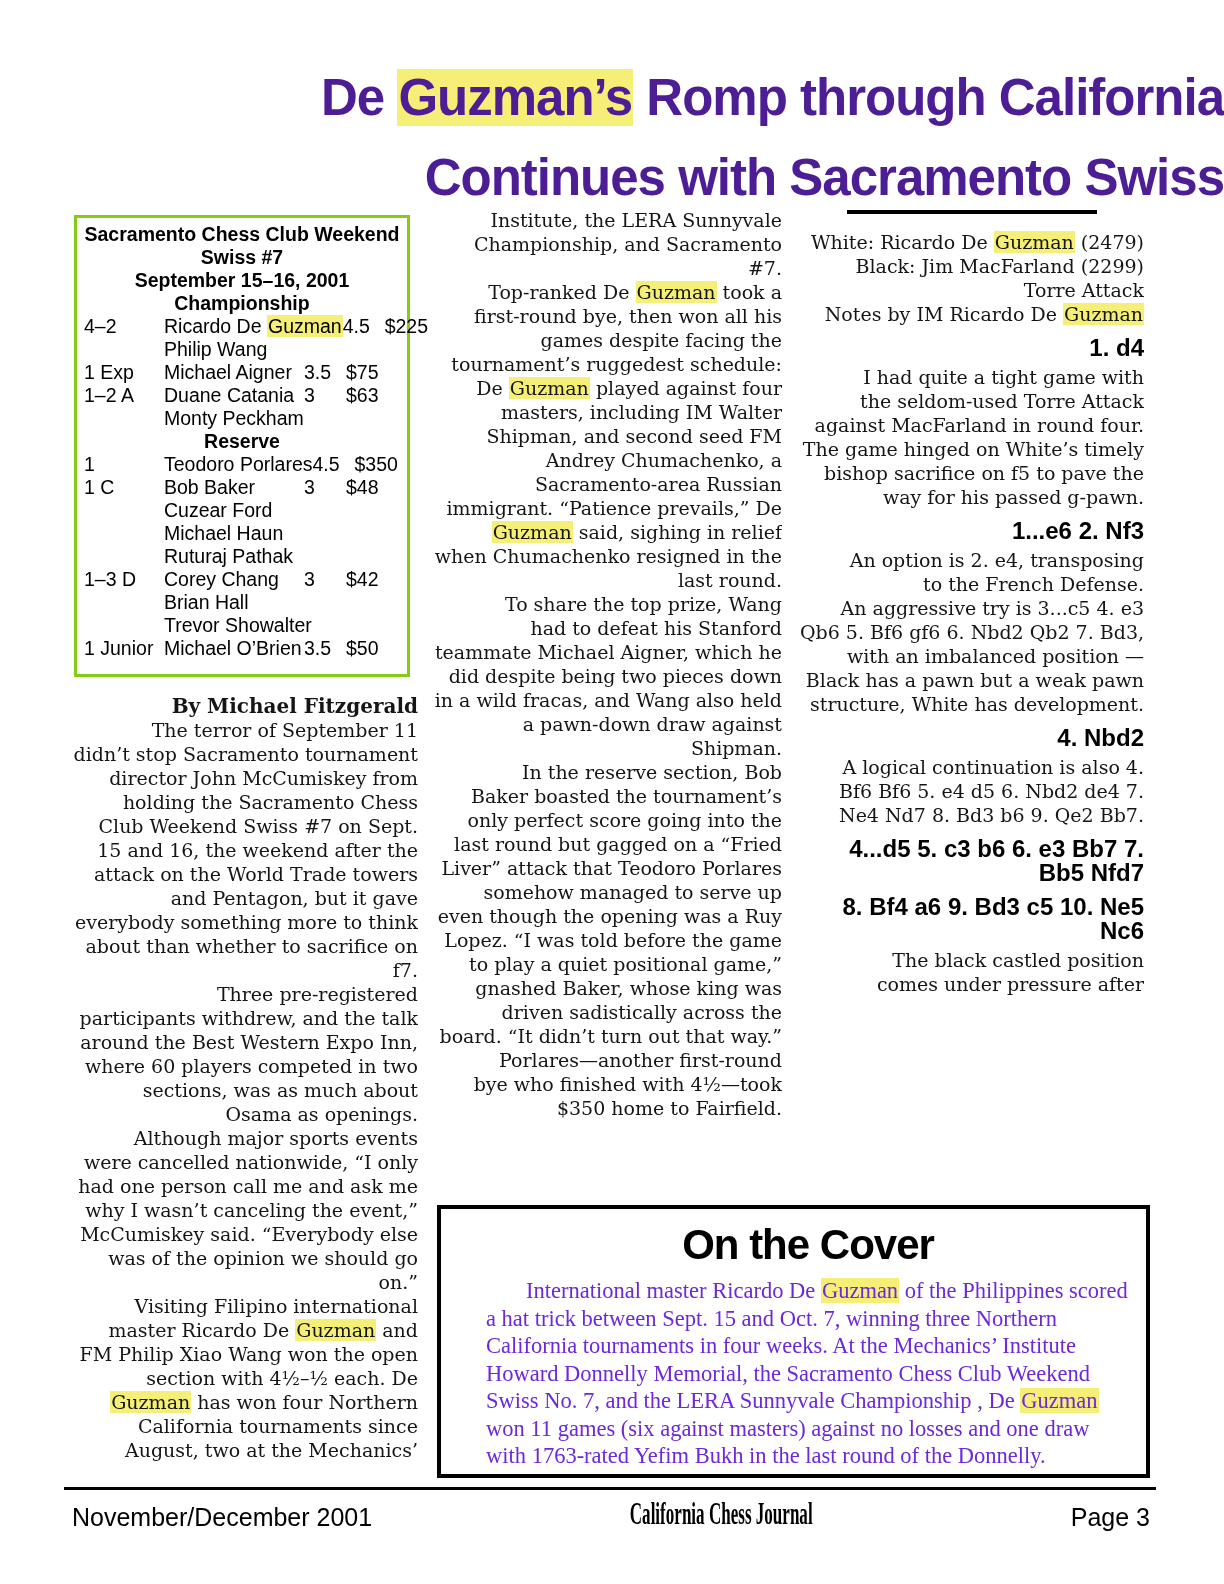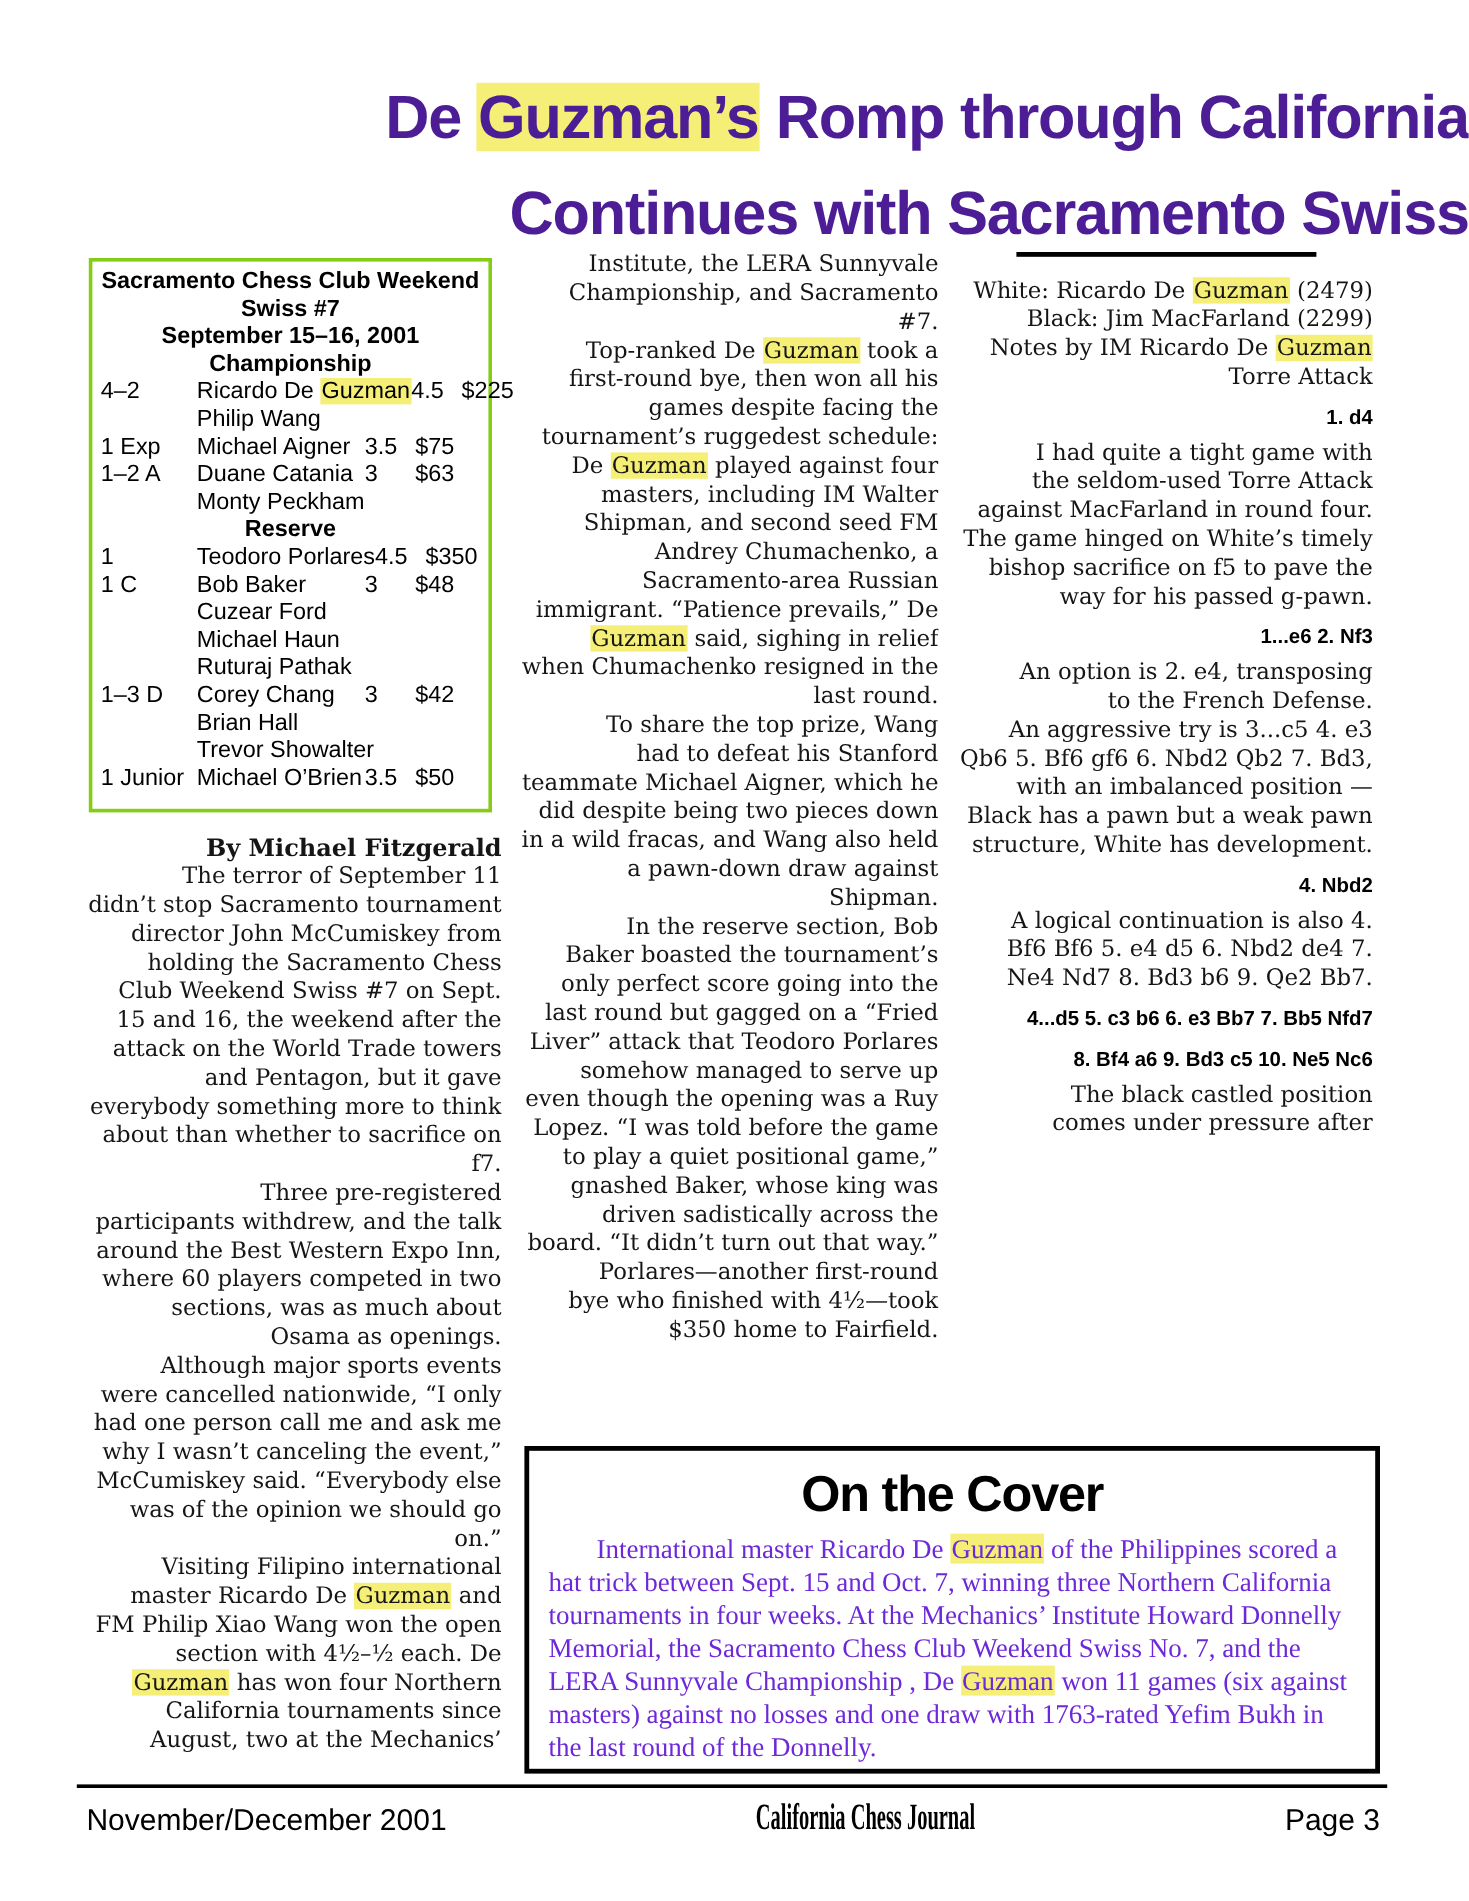--- a/index.html
+++ b/index.html
@@ -34,28 +34,28 @@
   .col{position:absolute;font-size:19px;line-height:24px;overflow:hidden;text-align:right;}
   .col-left{left:72px;top:694px;width:346px;height:790px;}
   .col-mid{left:434px;top:208px;width:348px;height:978px;}
   .col-right{left:800px;top:206px;width:344px;height:985px;}
   .blk{margin:0;}
   .blk.para{text-indent:36px;}
   .blk.line{text-indent:0;}
   .blk.byline{font-weight:700;font-size:20px;}
   .blk.move{
     font-family:"Liberation Sans",sans-serif;font-weight:700;
-    font-size:17px;line-height:24px;margin:10px 0 5px;color:#000;
+    font-size:24px;line-height:24px;margin:10px 0 5px;color:#000;
   }
   .blk.rule{height:4px;background:#000;width:250px;margin:4px auto 16px;}
 
   
   .cover-box{
     position:absolute;left:437px;top:1205px;width:713px;height:273px;
-    box-sizing:border-box;border:4px solid #000;background:#fff;
+    box-sizing:border-box;border:4px solid #000;background:#fff;padding-left:29px;
   }
   .cover-title{
     text-align:center;font-family:"Liberation Sans",sans-serif;font-weight:700;
     font-size:42px;margin-top:12px;color:#000;letter-spacing:-1px;
   }
   .cover-body{
     padding:8px 16px 0;font-family:"Liberation Serif",serif;
     font-size:22.5px;line-height:27.5px;color:#6d28d9;
   }
   .cover-body .blk.para{text-indent:40px;}
@@ -189,22 +189,22 @@
       <div class="blk para"><span>Top-ranked De </span><span class="hl">Guzman</span><span> took a first-round bye, then won all his games despite facing the tournament’s ruggedest schedule: De </span><span class="hl">Guzman</span><span> played against four masters, including IM Walter Shipman, and second seed FM Andrey Chumachenko, a Sacramento-area Russian immigrant. “Patience prevails,” De </span><span class="hl">Guzman</span><span> said, sighing in relief when Chumachenko resigned in the last round.</span></div>
       <div class="blk para"><span>To share the top prize, Wang had to defeat his Stanford teammate Michael Aigner, which he did despite being two pieces down in a wild fracas, and Wang also held a pawn-down draw against Shipman.</span></div>
       <div class="blk para"><span>In the reserve section, Bob Baker boasted the tournament’s only perfect score going into the last round but gagged on a “Fried Liver” attack that Teodoro Porlares somehow managed to serve up even though the opening was a Ruy Lopez. “I was told before the game to play a quiet positional game,” gnashed Baker, whose king was driven sadistically across the board. “It didn’t turn out that way.”</span></div>
       <div class="blk para"><span>Porlares—another first-round bye who finished with 4½—took $350 home to Fairfield.</span></div>
     </div>
 
   <div class="col col-right">
       <div class="blk rule"></div>
       <div class="blk line"><span>White: Ricardo De </span><span class="hl">Guzman</span><span> (2479)</span></div>
       <div class="blk line"><span>Black: Jim MacFarland (2299)</span></div>
+      <div class="blk line"><span>Torre Attack</span></div>
       <div class="blk line"><span>Notes by IM Ricardo De </span><span class="hl">Guzman</span></div>
-      <div class="blk line"><span>Torre Attack</span></div>
       <div class="blk move"><span>1. d4</span></div>
       <div class="blk para"><span>I had quite a tight game with the seldom-used Torre Attack against MacFarland in round four. The game hinged on White’s timely bishop sacrifice on f5 to pave the way for his passed g-pawn.</span></div>
       <div class="blk move"><span>1...e6 2. Nf3</span></div>
       <div class="blk para"><span>An option is 2. e4, transposing to the French Defense.</span></div>
       <div class="blk para"><span>An aggressive try is 3...c5 4. e3 Qb6 5. Bf6 gf6 6. Nbd2 Qb2 7. Bd3, with an imbalanced position — Black has a pawn but a weak pawn structure, White has development.</span></div>
       <div class="blk move"><span>4. Nbd2</span></div>
       <div class="blk para"><span>A logical continuation is also 4. Bf6 Bf6 5. e4 d5 6. Nbd2 de4 7. Ne4 Nd7 8. Bd3 b6 9. Qe2 Bb7.</span></div>
       <div class="blk move"><span>4...d5 5. c3 b6 6. e3 Bb7 7. Bb5 Nfd7</span></div>
       <div class="blk move"><span>8. Bf4 a6 9. Bd3 c5 10. Ne5 Nc6</span></div>
       <div class="blk para"><span>The black castled position comes under pressure after</span></div>

